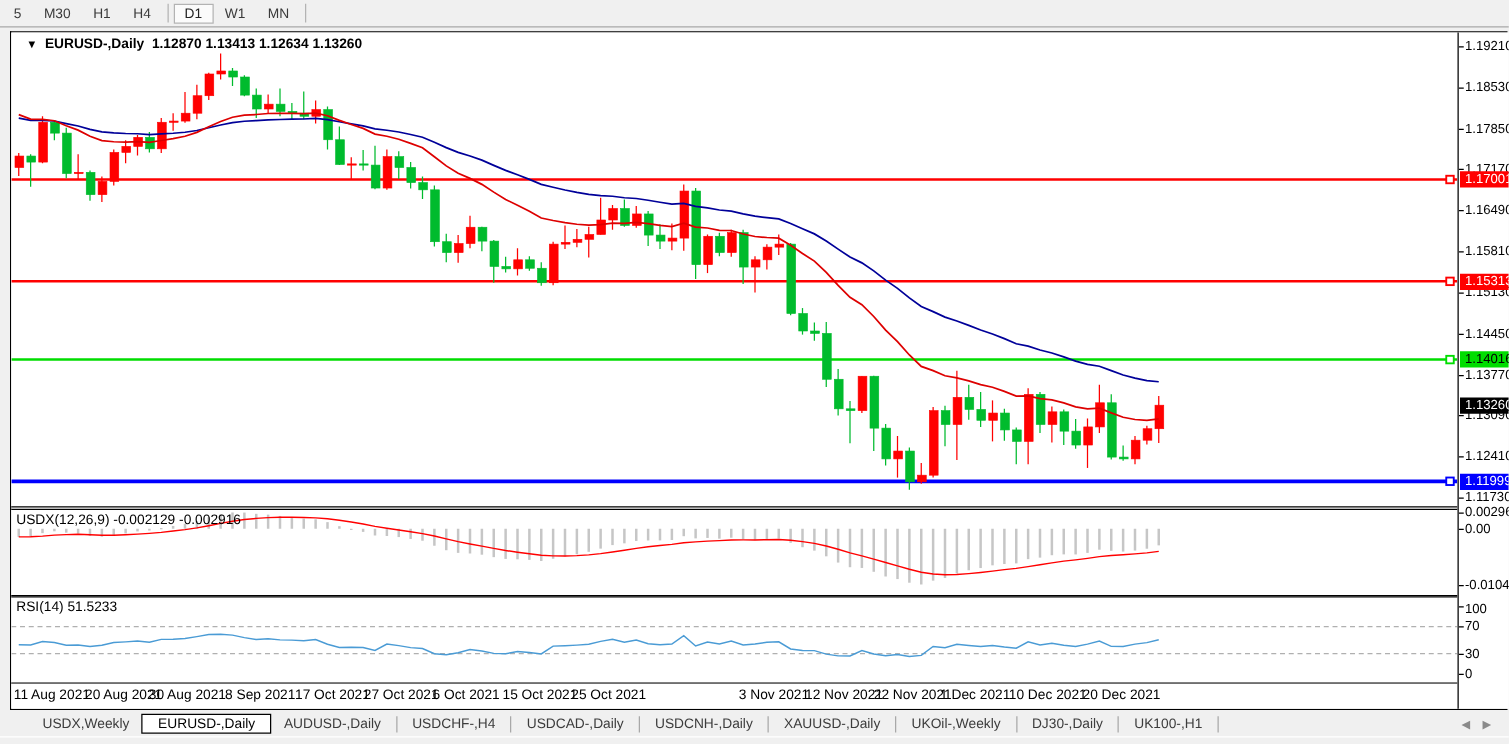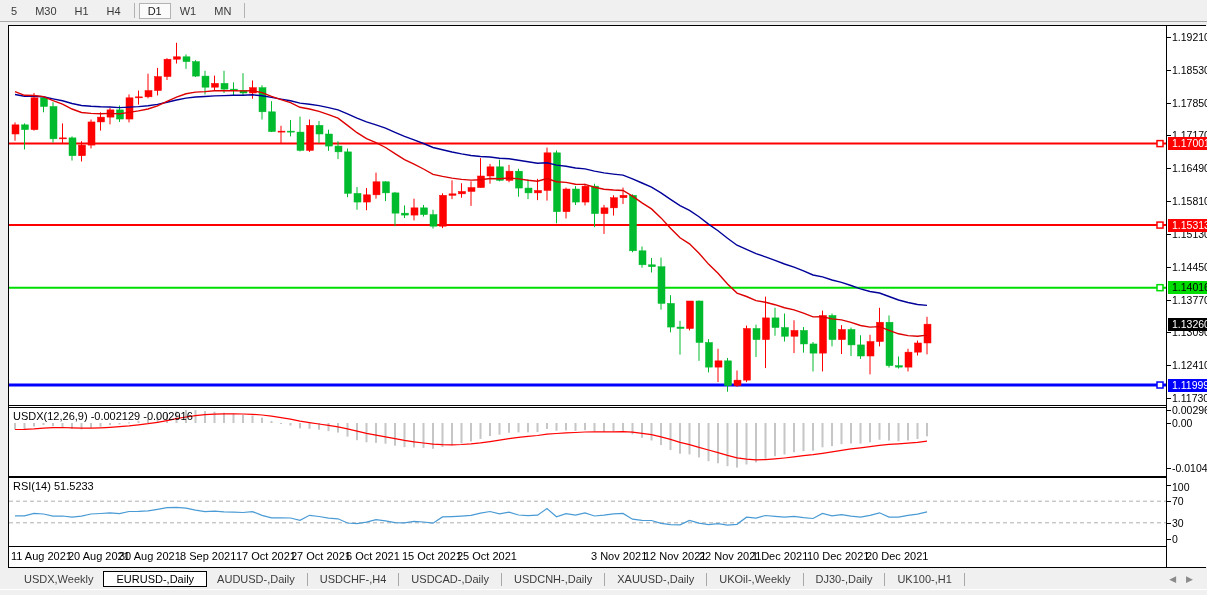--- a/index.html
+++ b/index.html
@@ -27,21 +27,21 @@
   .ind-label{position:absolute;left:4px;top:2px;color:#000;z-index:5;white-space:nowrap;}
   
   .axis-col{position:absolute;left:1157px;top:0;width:41px;height:541px;background:#fff;
             border-left:1px solid #000;overflow:hidden;box-sizing:border-box;}
   .axlabel{position:absolute;left:5px;height:12px;line-height:12px;font-size:10.5px;white-space:nowrap;}
   .axtick{position:absolute;left:0;width:4px;height:1px;background:#000;}
   .axbox{position:absolute;left:1px;right:0;height:13px;line-height:13px;font-size:10.5px;
          padding-left:4px;white-space:nowrap;}
   
   .tabbar{position:absolute;left:0;top:569px;width:1207px;height:21px;background:#f0f0f0;
-          display:flex;align-items:center;padding-left:14px;box-sizing:border-box;border-bottom:1px solid #fff;}
+          display:flex;align-items:center;padding-left:24px;box-sizing:border-box;border-bottom:1px solid #fff;}
   .tab{padding:2px 10px;color:#3c3c3c;white-space:nowrap;cursor:default;}
   .tab.active{background:#fff;border:1px solid #000;color:#000;padding:1px 12px;}
   .tabsep{width:1px;height:13px;background:#a8a8a8;margin:0 2px;}
   .tab-arrows{margin-left:auto;margin-right:14px;display:flex;gap:10px;color:#8a8a8a;font-size:9px;}
 </style>
 </head>
 <body>
 
 <div class="screen">
 
@@ -53,20 +53,23 @@
       <div class="tfsep"></div>
       <div class="tf active">D1</div>
       <div class="tf">W1</div>
       <div class="tf">MN</div>
       <div class="tfsep"></div>
     </div>
 
   <div class="chart-window">
 
     <div class="panel" id="main-panel">
+      <div class="chart-title">
+        <span class="tri">▼</span><span>EURUSD-,Daily</span>&nbsp;&nbsp;<span>1.12870 1.13413 1.12634 1.13260</span>
+      </div>
       <svg id="main-svg" width="1157" height="378">
           <line x1="0" y1="117.61196911196883" x2="1157" y2="117.61196911196883" stroke="#ff0000" stroke-width="2"></line>
           <rect x="1148" y="114.61196911196883" width="6" height="6" fill="#ffffff" stroke="#ff0000" stroke-width="1.5"></rect>
           <line x1="0" y1="199.07915057915034" x2="1157" y2="199.07915057915034" stroke="#ff0000" stroke-width="2"></line>
           <rect x="1148" y="196.07915057915034" width="6" height="6" fill="#ffffff" stroke="#ff0000" stroke-width="1.5"></rect>
           <line x1="0" y1="261.67567567567505" x2="1157" y2="261.67567567567505" stroke="#00dd00" stroke-width="2"></line>
           <rect x="1148" y="258.67567567567505" width="6" height="6" fill="#ffffff" stroke="#00dd00" stroke-width="1.5"></rect>
           <line x1="0" y1="359.02123552123504" x2="1157" y2="359.02123552123504" stroke="#0000ff" stroke-width="3"></line>
           <rect x="1148" y="356.02123552123504" width="6" height="6" fill="#ffffff" stroke="#0000ff" stroke-width="1.5"></rect>
           <g>

